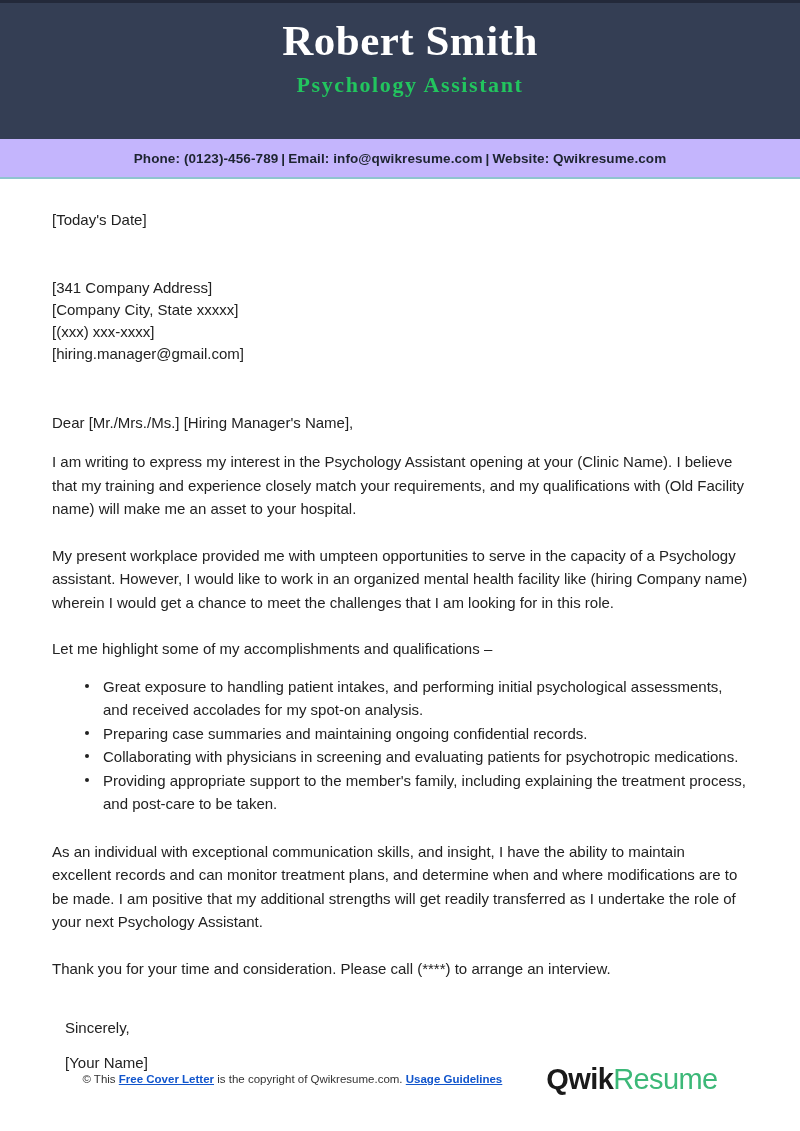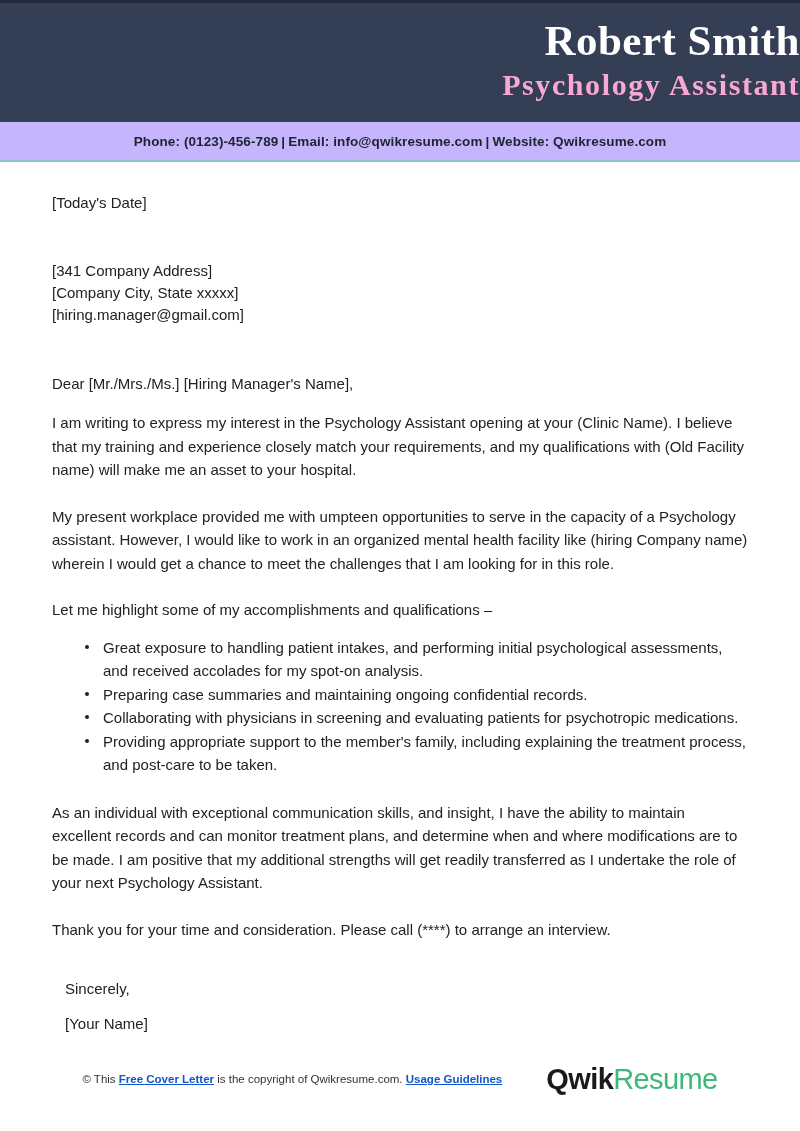--- a/index.html
+++ b/index.html
@@ -17,42 +17,42 @@
   }
 
   
   .top-rule {
     height: 3px;
     background: #23293a;
     width: 100%;
   }
   .header-banner {
     background: #343e54;
-    height: 119px;
+    height: 136px;
     width: 100%;
     box-sizing: border-box;
     padding-top: 13px;
-    text-align: right;
+    text-align: center;
     padding-left: 20px;
   }
   .applicant-name {
     font-family: "Liberation Serif", serif;
     font-weight: bold;
     font-size: 43px;
     line-height: 50px;
     color: #ffffff;
     letter-spacing: 0.5px;
     margin: 0;
   }
   .applicant-title {
     font-family: "Liberation Serif", serif;
     font-weight: bold;
-    font-size: 30px;
+    font-size: 22px;
     line-height: 34px;
-    color: #f9a8d4;
+    color: #22c55e;
     letter-spacing: 1.6px;
     margin: 2px 0 0 0;
   }
 
   
   .contact-bar {
     background: #c4b5fd;
     height: 38px;
     width: 100%;
     display: flex;
@@ -200,20 +200,21 @@
   </div>
 </div>
 
 <div class="letter-body">
 
   <p class="letter-date">[Today's Date]</p>
 
   <div class="recipient-block">
     <p class="recipient-line">[341 Company Address]</p>
     <p class="recipient-line">[Company City, State xxxxx]</p>
+    <p class="recipient-line">[(xxx) xxx-xxxx]</p>
     <p class="recipient-line">[hiring.manager@gmail.com]</p>
   </div>
 
   <p class="salutation">Dear [Mr./Mrs./Ms.] [Hiring Manager's Name],</p>
 
   <p class="para">I am writing to express my interest in the Psychology Assistant opening at your (Clinic Name). I believe that my training and experience closely match your requirements, and my qualifications with (Old Facility name) will make me an asset to your hospital.</p>
 
   <p class="para para-gap">My present workplace provided me with umpteen opportunities to serve in the capacity of a Psychology assistant. However, I would like to work in an organized mental health facility like (hiring Company name) wherein I would get a chance to meet the challenges that I am looking for in this role.</p>
 
   <p class="para para-gap">Let me highlight some of my accomplishments and qualifications –</p>

